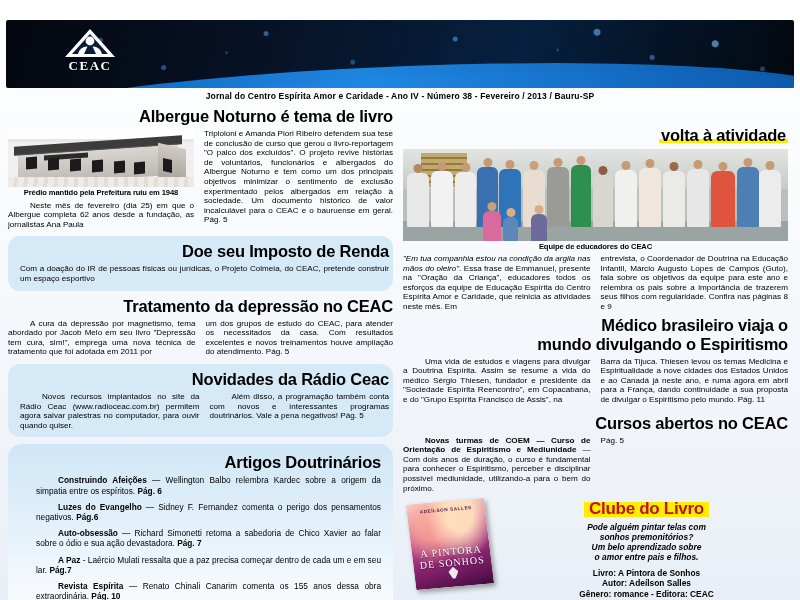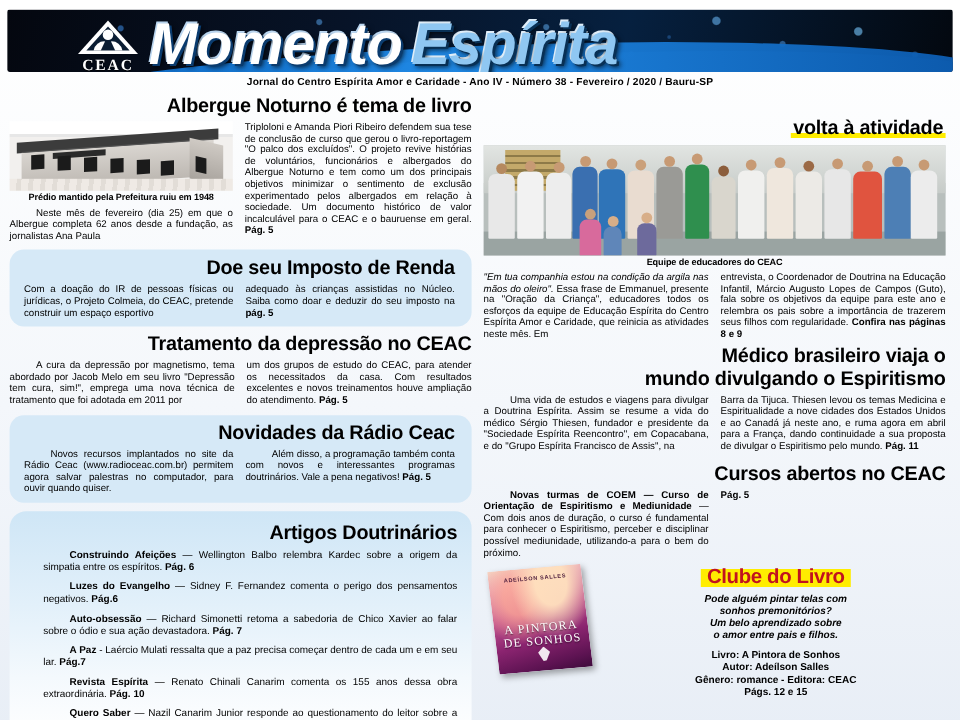--- a/index.html
+++ b/index.html
@@ -13,22 +13,22 @@
   .page{
     position:relative;
     width:800px;height:600px;
     background:linear-gradient(180deg,#ffffff 0%,#f4f7fb 55%,#e8eef6 100%);
     box-sizing:border-box;
   }
 
   
   .masthead{
     position:relative;
-    height:52px;
-    margin:8px 6px 0 6px;
+    height:68px;
+    margin:20px 6px 0 6px;
     background:
       radial-gradient(circle at 12% 30%, rgba(60,140,230,.55) 0 2px, transparent 3px),
       radial-gradient(circle at 20% 70%, rgba(80,160,240,.45) 0 2px, transparent 3px),
       radial-gradient(circle at 33% 20%, rgba(90,170,245,.5) 0 2px, transparent 3px),
       radial-gradient(circle at 44% 62%, rgba(70,150,235,.4) 0 2px, transparent 3px),
       radial-gradient(circle at 57% 28%, rgba(100,180,250,.5) 0 2px, transparent 3px),
       radial-gradient(circle at 66% 72%, rgba(70,150,235,.45) 0 2px, transparent 3px),
       radial-gradient(circle at 75% 18%, rgba(110,190,255,.55) 0 3px, transparent 4px),
       radial-gradient(circle at 82% 55%, rgba(80,160,240,.5) 0 2px, transparent 3px),
       radial-gradient(circle at 90% 35%, rgba(120,200,255,.6) 0 3px, transparent 4px),
@@ -105,21 +105,21 @@
     padding:0 2px;
   }
 
   .body-2col{
     display:flex;gap:10px;
     font-size:8.1px;line-height:9.6px;
     text-align:justify;
   }
   .body-2col > div{flex:1;}
   .ind{text-indent:22px;}
-  b.pg{font-weight:bold;}
+  b.pg{font-weight:normal;}
 
   
   .photo{background:#cfcfcf;display:block;}
   .cap{
     font-size:7.6px;font-weight:bold;text-align:center;
     margin-top:1px;letter-spacing:-.1px;
   }
 
   .bldg{
     width:186px;height:58px;
@@ -167,21 +167,21 @@
 
   .quotebox{
     font-size:8.1px;line-height:9.6px;text-align:justify;
   }
   .qitalic{font-style:italic;}
 
   
   .bluebox{
     background:#d6e9f7;
     border-radius:12px;
-    padding:5px 14px 7px 12px;
+    padding:5px 4px 7px 12px;
     margin:7px 0 3px 0;
   }
   .bluebox h2.head{margin-top:1px;}
   .gradbox{
     background:linear-gradient(180deg,#cfe6f6 0%, #e2f0fa 40%, #f4f9fd 72%, #ffffff 100%);
     border-radius:14px;
     padding:5px 12px 10px 12px;
     margin:7px 0 0 0;
   }
   .artlist{font-size:8.3px;line-height:10.2px;text-align:justify;}
@@ -248,28 +248,23 @@
       <svg width="56" height="32" viewBox="0 0 56 32">
         <polygon points="28,2 53,30 3,30" fill="#ffffff"></polygon>
         <polygon points="28,7 46,27 10,27" fill="#0b1d33"></polygon>
         <circle cx="28" cy="14" r="4.4" fill="#ffffff"></circle>
         <path d="M16 27 A9 9 0 0 1 25.5 19.5 L22 27 Z" fill="#ffffff"></path>
         <path d="M40 27 A9 9 0 0 0 30.5 19.5 L34 27 Z" fill="#ffffff"></path>
       </svg>
       <div class="ceac-word">CEAC</div>
     </div>
 
-    <div class="title-wrap">
-      <div class="mtitle">
-        <span class="w1">Momento</span><span class="w2">Espírita</span>
-      </div>
-    </div>
   </div>
 
-  <div class="subtitle">Jornal do Centro Espírita Amor e Caridade - Ano IV - Número 38 - Fevereiro / 2020 / Bauru-SP</div>
+  <div class="subtitle">Jornal do Centro Espírita Amor e Caridade - Ano IV - Número 38 - Fevereiro / 2013 / Bauru-SP</div>
 
   <div class="cols">
 
     <div class="col">
 
       <div>
         <h2 class="head">Albergue Noturno é tema de livro</h2>
         <div class="body-2col" style="font-size:8.1px;">
           <div style="flex:0 0 186px;">
             <div class="bldg photo">
@@ -293,24 +288,20 @@
             <span>Triploloni e Amanda Piori Ribeiro defendem sua tese de conclusão de curso que gerou o livro-reportagem "O palco dos excluídos". O projeto revive histórias de voluntários, funcionários e albergados do Albergue Noturno e tem como um dos principais objetivos minimizar o sentimento de exclusão experimentado pelos albergados em relação à sociedade. Um documento histórico de valor incalculável para o CEAC e o bauruense em geral.</span>
             <b class="pg">Pág. 5</b>
           </div>
         </div>
       </div>
 
       <div class="bluebox">
         <h2 class="head">Doe seu Imposto de Renda</h2>
         <div class="body-2col">
           <div>Com a doação do IR de pessoas físicas ou jurídicas, o Projeto Colmeia, do CEAC, pretende construir um espaço esportivo</div>
-          <div>
-            <span>adequado às crianças assistidas no Núcleo. Saiba como doar e deduzir do seu imposto na</span>
-            <b class="pg">pág. 5</b>
-          </div>
         </div>
       </div>
 
       <div style="margin-top:6px;">
         <h2 class="head">Tratamento da depressão no CEAC</h2>
         <div class="body-2col">
           <div class="ind">A cura da depressão por magnetismo, tema abordado por Jacob Melo em seu livro "Depressão tem cura, sim!", emprega uma nova técnica de tratamento que foi adotada em 2011 por</div>
           <div>
             <span>um dos grupos de estudo do CEAC, para atender os necessitados da casa. Com resultados excelentes e novos treinamentos houve ampliação do atendimento.</span>
             <b class="pg">Pág. 5</b>

